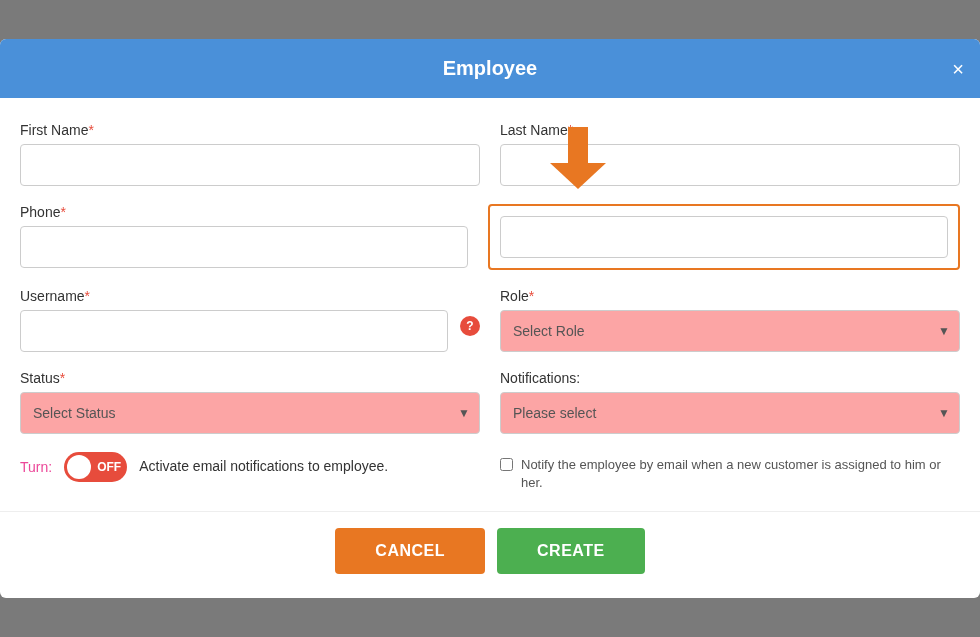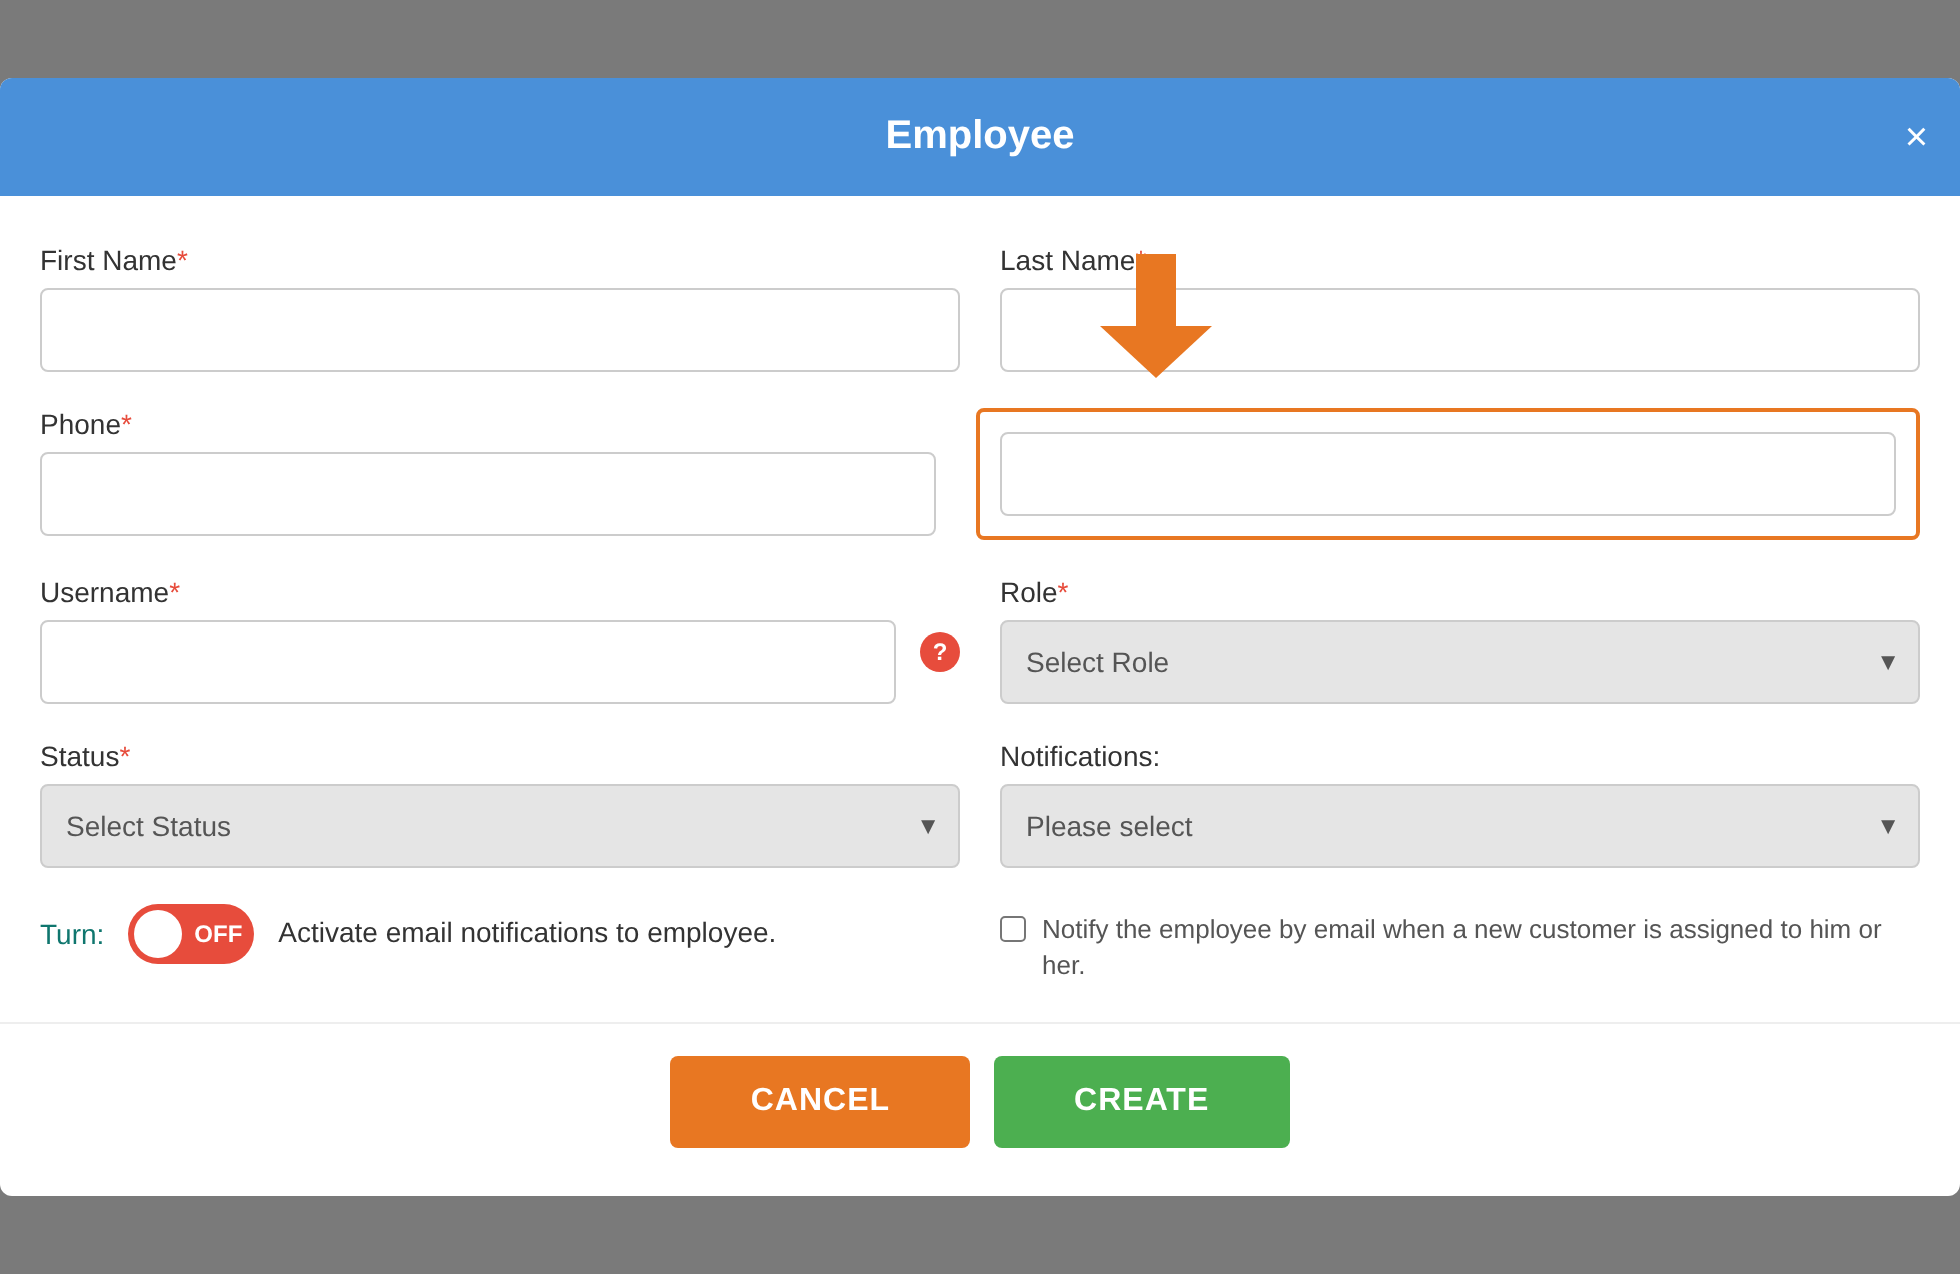--- a/index.html
+++ b/index.html
@@ -104,21 +104,21 @@
       border-radius: 4px;
     }
 
     .select-wrapper {
       position: relative;
     }
 
     .select-wrapper select {
       appearance: none;
       -webkit-appearance: none;
-      background: #e5e5e5;
+      background: #fca5a5;
       cursor: pointer;
       padding-right: 32px;
       color: #555;
     }
 
     .select-arrow {
       position: absolute;
       right: 10px;
       top: 50%;
       transform: translateY(-50%);
@@ -152,21 +152,21 @@
 
     .toggle-row {
       display: flex;
       align-items: center;
       gap: 12px;
       flex: 1;
     }
 
     .toggle-label {
       font-size: 14px;
-      color: #0f766e;
+      color: #ec4899;
       font-weight: 500;
     }
 
     .toggle-switch {
       display: flex;
       align-items: center;
       background: #e74c3c;
       border-radius: 20px;
       padding: 3px 6px 3px 3px;
       gap: 6px;

